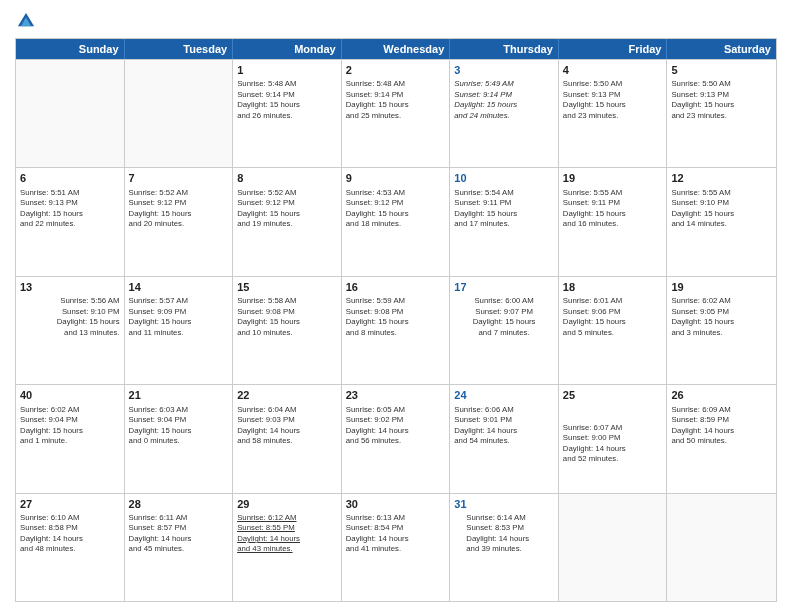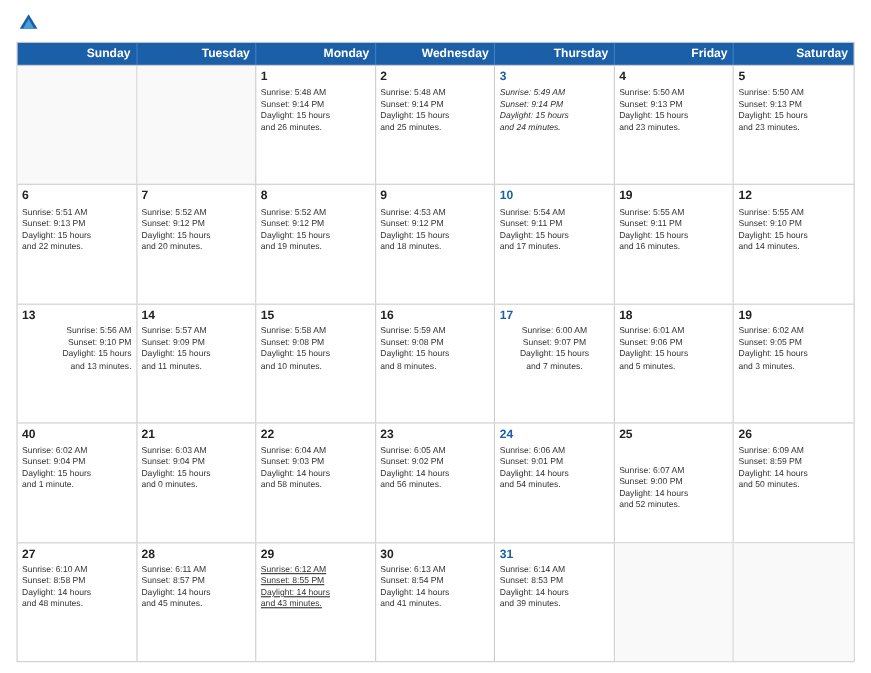--- a/index.html
+++ b/index.html
@@ -364,21 +364,21 @@
           </div>
           <div class="cal-cell">
             <span class="day-num">30</span>
             <div class="cell-info" style="white-space: pre-line;">Sunrise: 6:13 AM
 Sunset: 8:54 PM
 Daylight: 14 hours
 and 41 minutes.</div>
           </div>
           <div class="cal-cell">
             <span class="day-num thursday">31</span>
-            <div class="cell-info" style="white-space: pre-line;">Sunrise: 6:14 AM
+            <div class="cell-info" style="white-space: pre-line; margin-left: 12px;">Sunrise: 6:14 AM
 Sunset: 8:53 PM
 Daylight: 14 hours
 and 39 minutes.</div>
           </div>
           <div class="cal-cell empty"></div>
           <div class="cal-cell empty"></div>
         </div>
       </div>
   </div>
 </div>

